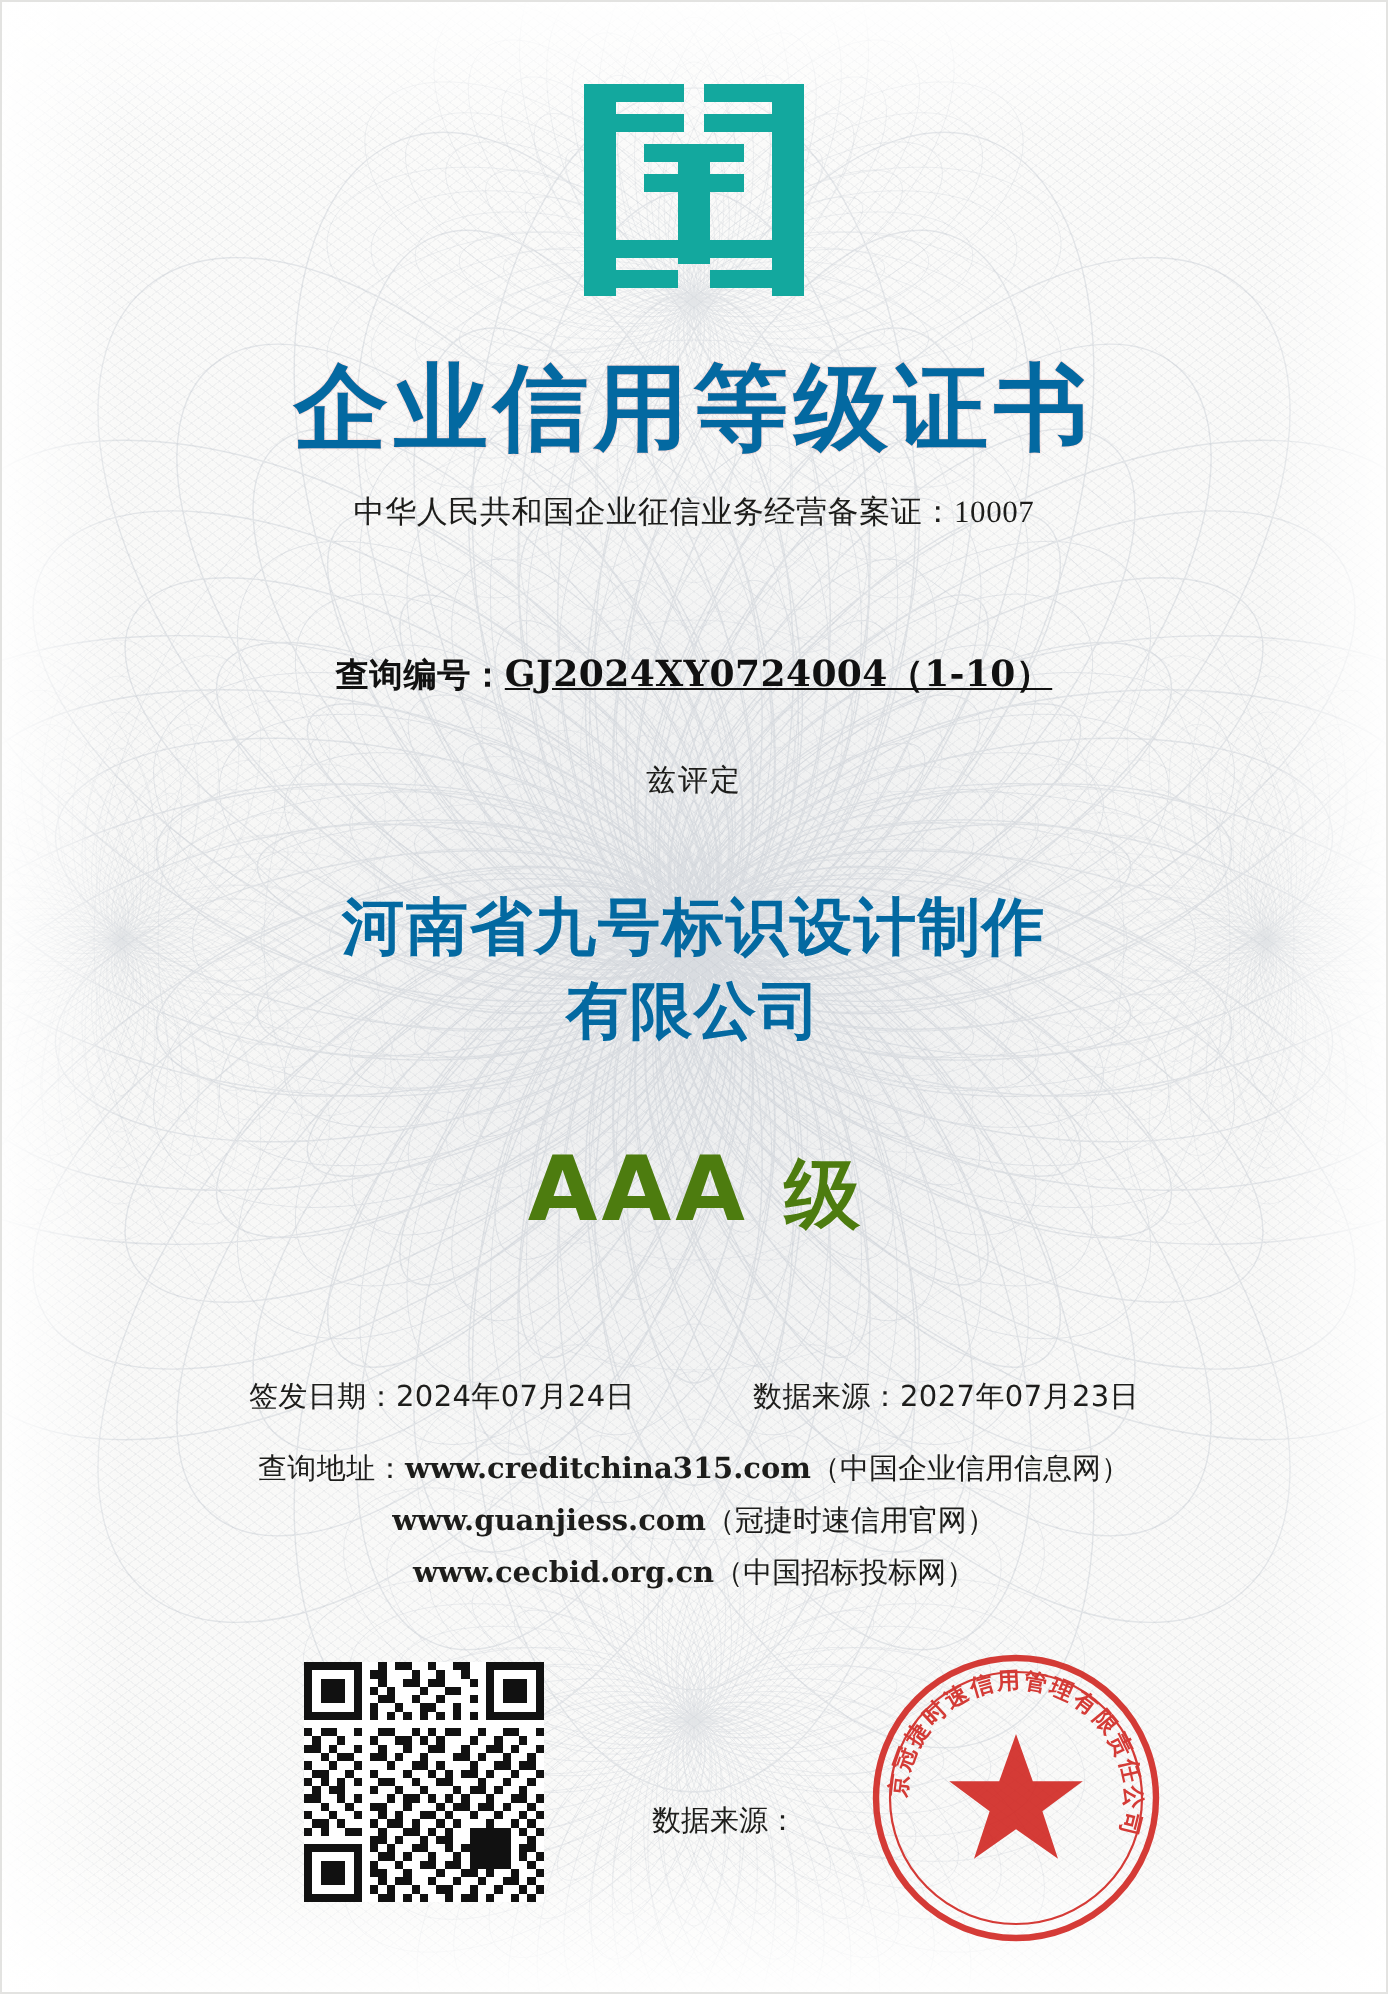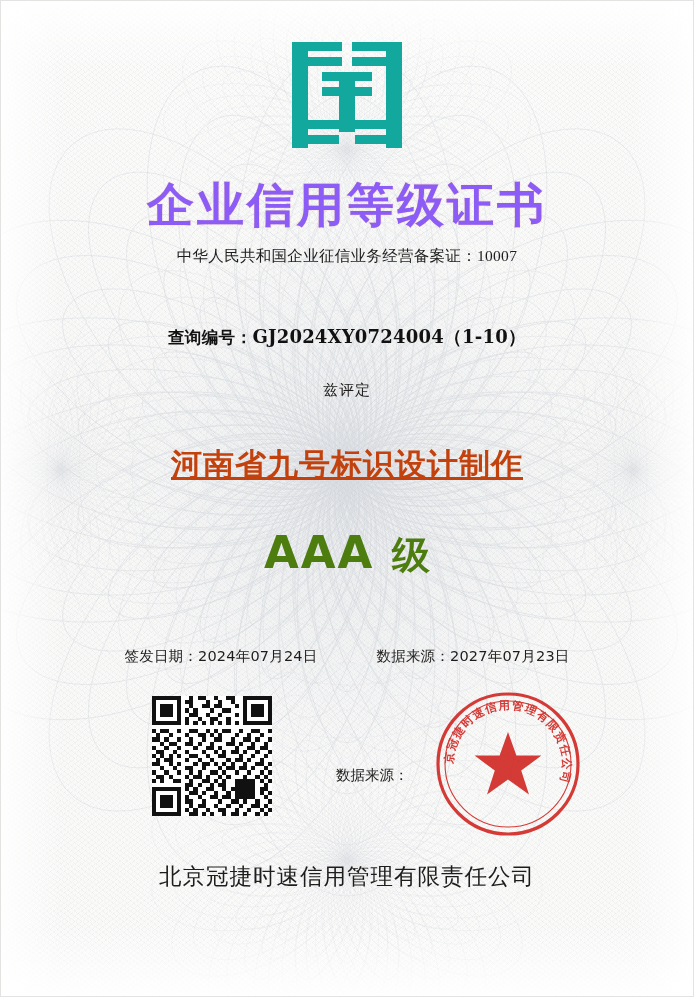--- a/index.html
+++ b/index.html
@@ -62,21 +62,21 @@
     width: 130px;
     height: 130px;
   }
 
   .main-title {
     margin: 14px 0 0 0;
     font-family: "DejaVu Sans", sans-serif;
     font-size: 47px;
     font-weight: bold;
     letter-spacing: 3px;
-    color: #8b5cf6;
+    color: #0369a1;
     line-height: 1.15;
     text-shadow: 0 0 1px rgba(226,35,26,0.35);
   }
 
   .subtitle {
     margin: 14px 0 0 0;
     font-family: Liberation Serif, serif;
     font-size: 15.5px;
     color: #1d1d1b;
     letter-spacing: 0.3px;
@@ -92,40 +92,40 @@
   .query-row .label {
     font-family: Liberation Serif, serif;
     font-weight: bold;
     font-size: 16.5px;
   }
   .query-row .value {
     font-family: "DejaVu Serif", serif;
     font-weight: bold;
     font-size: 18px;
     letter-spacing: 0.2px;
+    text-decoration: underline;
   }
 
   .hereby {
     margin: 32px 0 0 0;
     font-family: Liberation Sans, sans-serif;
     font-size: 15px;
     color: #1d1d1b;
     letter-spacing: 1px;
     text-align: center;
   }
 
   .company-name {
     margin: 44px 0 0 0;
     font-family: "DejaVu Sans", sans-serif;
     font-size: 31px;
     font-weight: bold;
-    color: #c2410c;
+    color: #0369a1;
     line-height: 1.35;
     letter-spacing: 1px;
-    text-decoration: underline;
   }
 
   .grade {
     margin: 40px 0 0 0;
     font-family: "DejaVu Sans", sans-serif;
     font-size: 45px;
     font-weight: bold;
     color: #4d7c0f;
     letter-spacing: 2px;
   }
@@ -174,21 +174,21 @@
   }
   .qr {
     position: absolute;
     left: 112px;
     top: 8px;
     width: 120px;
     height: 120px;
   }
   .source-label {
     position: absolute;
-    left: 296px;
+    left: 286px;
     top: 78px;
     font-family: "DejaVu Sans", sans-serif;
     font-size: 14.5px;
     color: #1d1d1b;
     white-space: nowrap;
   }
   .stamp {
     position: absolute;
     left: 392px;
     top: 0px;
@@ -296,32 +296,44 @@
     <div class="subtitle">中华人民共和国企业征信业务经营备案证：10007</div>
 
     <div class="query-row">
       <span class="label">查询编号：</span><span class="value">GJ2024XY0724004（1-10）</span>
     </div>
 
     <div class="hereby">兹评定</div>
 
     <div class="company-name">
       <div>河南省九号标识设计制作</div>
+      <div>有限公司</div>
     </div>
 
     <div class="grade">
       <span>AAA</span>
       <span class="grade-suffix">级</span>
     </div>
 
     <div class="dates">
       <span>签发日期：2024年07月24日</span>
       <span>数据来源：2027年07月23日</span>
     </div>
 
+    <div class="urls">
+      <div class="url-line first">
+        <span class="url-label">查询地址：</span><span class="url">www.creditchina315.com</span><span class="url-note">（中国企业信用信息网）</span>
+      </div>
+      <div class="url-line">
+        <span class="url">www.guanjiess.com</span><span class="url-note">（冠捷时速信用官网）</span>
+      </div>
+      <div class="url-line">
+        <span class="url">www.cecbid.org.cn</span><span class="url-note">（中国招标投标网）</span>
+      </div>
+    </div>
 
     <div class="bottom-area">
 
       <div class="qr">
         <svg width="120" height="120" viewBox="0 0 29 29" shape-rendering="crispEdges" xmlns="http://www.w3.org/2000/svg" aria-hidden="true">
           <rect width="29" height="29" fill="#ffffff"></rect>
           <g fill="#111111">
 
             <path d="M0 0h7v7H0zM1 1v5h5V1z"></path>
               <rect x="2" y="2" width="3" height="3"></rect>

